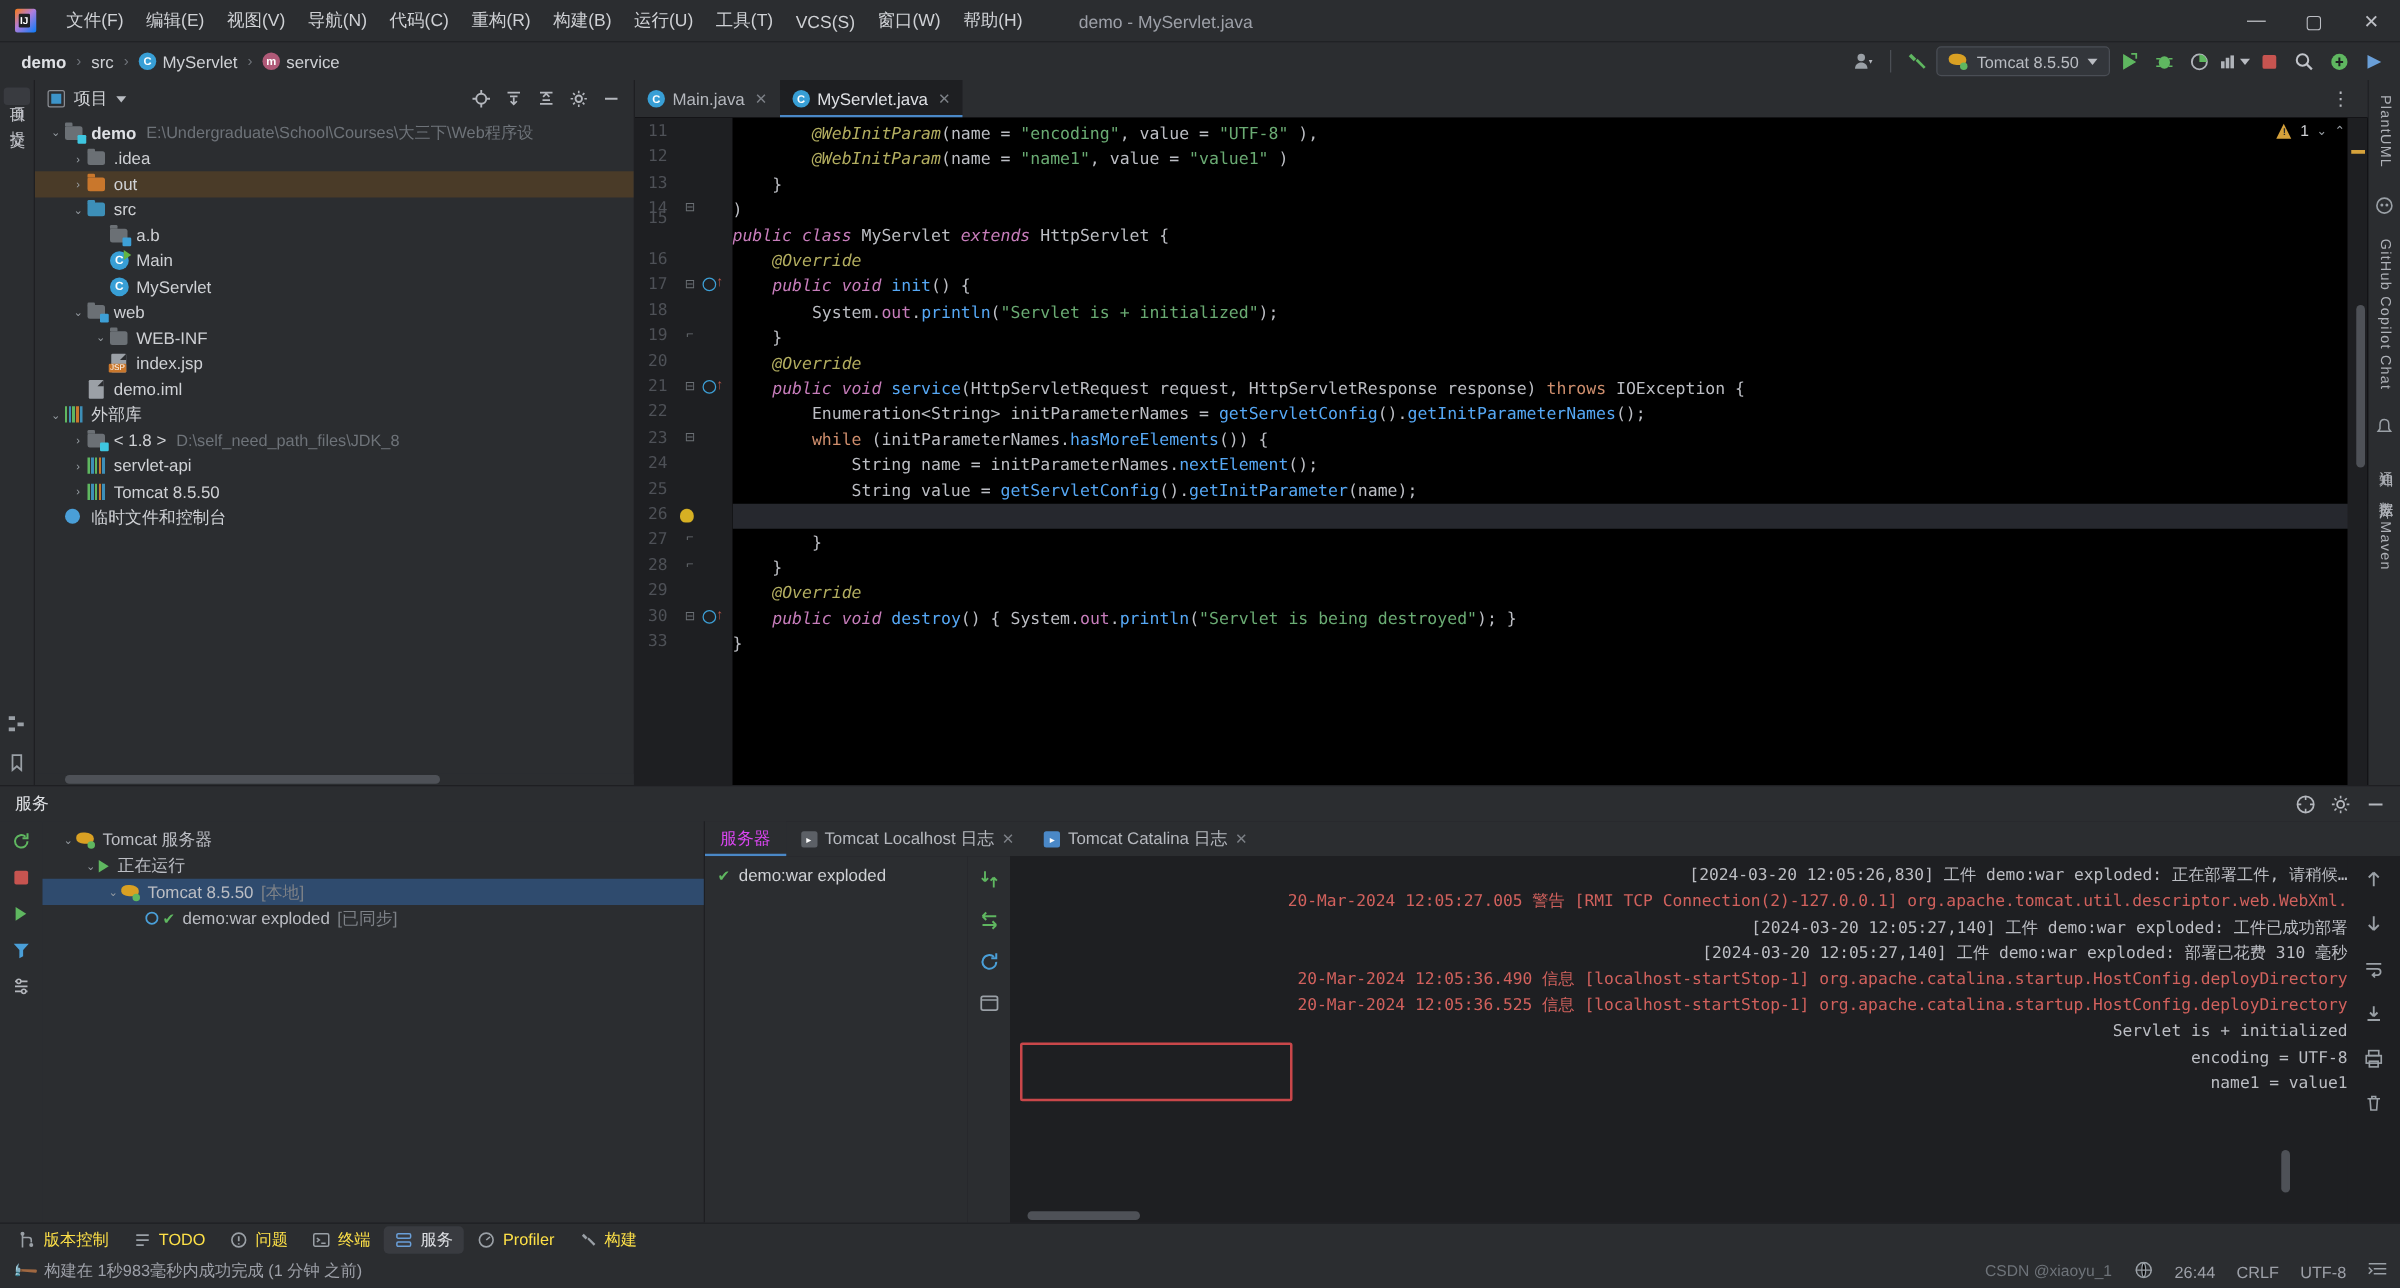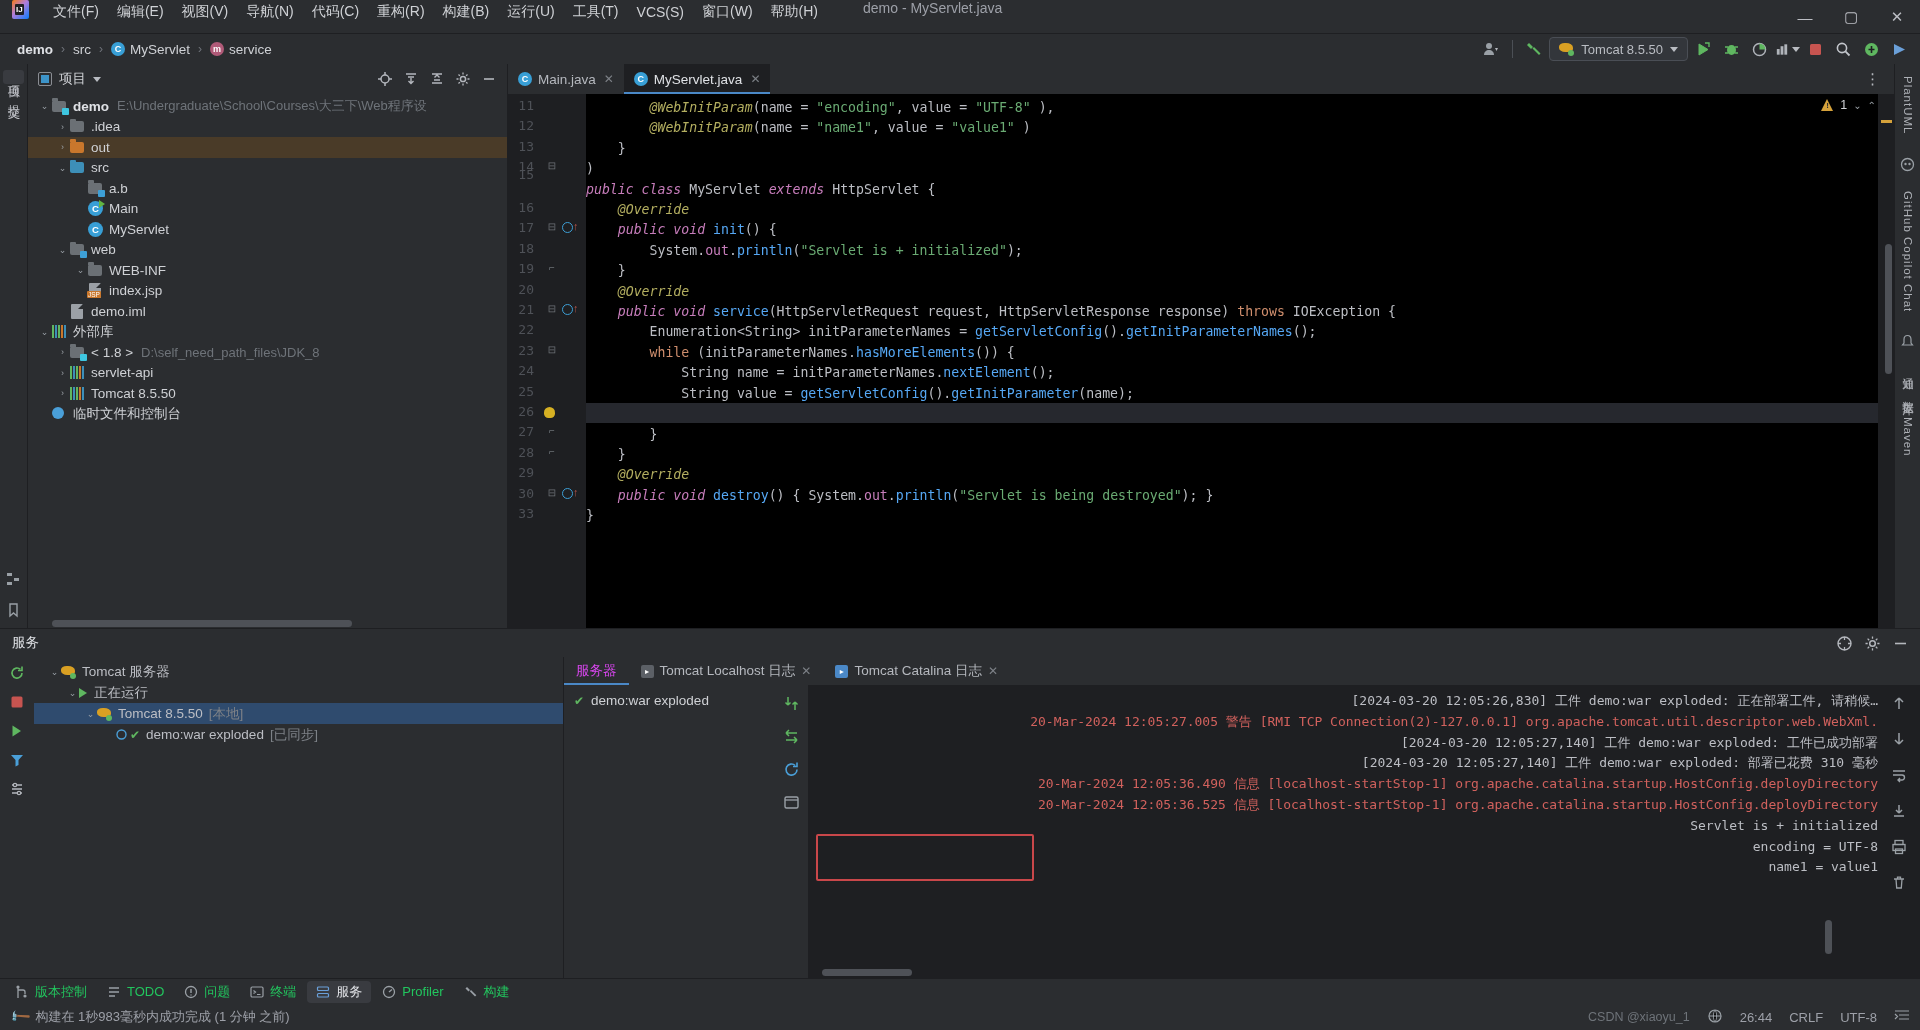--- a/index.html
+++ b/index.html
@@ -8,21 +8,21 @@
     background:#2b2d30;
     font-family:"Liberation Sans", sans-serif;
     font-size:13.5px;
     color:#bcbec4;
     -webkit-font-smoothing:antialiased;
   }
   .ide { width:1920px; height:1030px; display:flex; flex-direction:column; position:relative; }
 
   
   .titlebar {
-    height:18px; background:#2b2d30; display:flex; align-items:flex-start;
+    height:18px; background:#2b2d30; display:flex; align-items:center;
     flex:0 0 34px; border-bottom:1px solid #1e1f22;
   }
   .app-logo { width:26px;height:20px;margin:0 8px 0 10px; position:relative; }
   .app-logo .l1{position:absolute;left:2px;top:0;width:17px;height:19px;background:linear-gradient(135deg,#f97a12 0%,#b07ddb 45%,#087cfa 100%);border-radius:2px;}
   .app-logo .l2{position:absolute;left:5px;top:4px;width:9px;height:11px;background:#1e1f22;border-radius:1px;}
   .app-logo .l3{position:absolute;left:6px;top:5px;color:#fff;font-size:8px;font-weight:bold;line-height:9px;}
   .menu { display:flex; align-items:center; }
   .menu-item {
     padding:3px 9px; color:#cfd1d5; font-size:14px; cursor:default; border-radius:3px;
   }
@@ -194,21 +194,21 @@
   .hilite-box{position:absolute;border:2px solid #c9474a;border-radius:2px;}
   .console-right{width:42px;flex:0 0 42px;background:#1e1f22;display:flex;flex-direction:column;align-items:center;padding-top:8px;gap:16px;}
   .cr-ic{width:20px;height:20px;display:flex;align-items:center;justify-content:center;color:#9fa2a8;font-size:14px;}
   .chscroll{position:absolute;left:14px;bottom:2px;height:7px;width:90px;background:#4e5157;border-radius:4px;}
   .cvscroll{position:absolute;right:46px;bottom:24px;width:7px;height:34px;background:#4e5157;border-radius:4px;}
 
   
   .toolbar-bottom{
     height:26px;flex:0 0 26px;background:#2b2d30;display:flex;align-items:center;padding-left:6px;gap:2px;border-top:1px solid #1e1f22;
   }
-  .tw-btn{display:flex;align-items:center;gap:6px;padding:2px 9px;border-radius:4px;font-size:13px;color:#22c55e;}
+  .tw-btn{display:flex;align-items:center;gap:6px;padding:2px 9px;border-radius:4px;font-size:13px;color:#fde047;}
   .tw-btn.active{background:#393b40;color:#dfe1e5;}
 
   .statusbar{
     height:26px;flex:0 0 26px;background:#2b2d30;display:flex;align-items:center;padding:0 10px 0 6px;font-size:13px;color:#9da0a8;
   }
   .st-right{margin-left:auto;display:flex;align-items:center;gap:17px;}
   .watermark{color:#6e7379;font-size:12.5px;}
   .hammer{display:inline-block;transform:rotate(-45deg);color:#5fb760;font-size:14px;}
 </style>
 </head>

